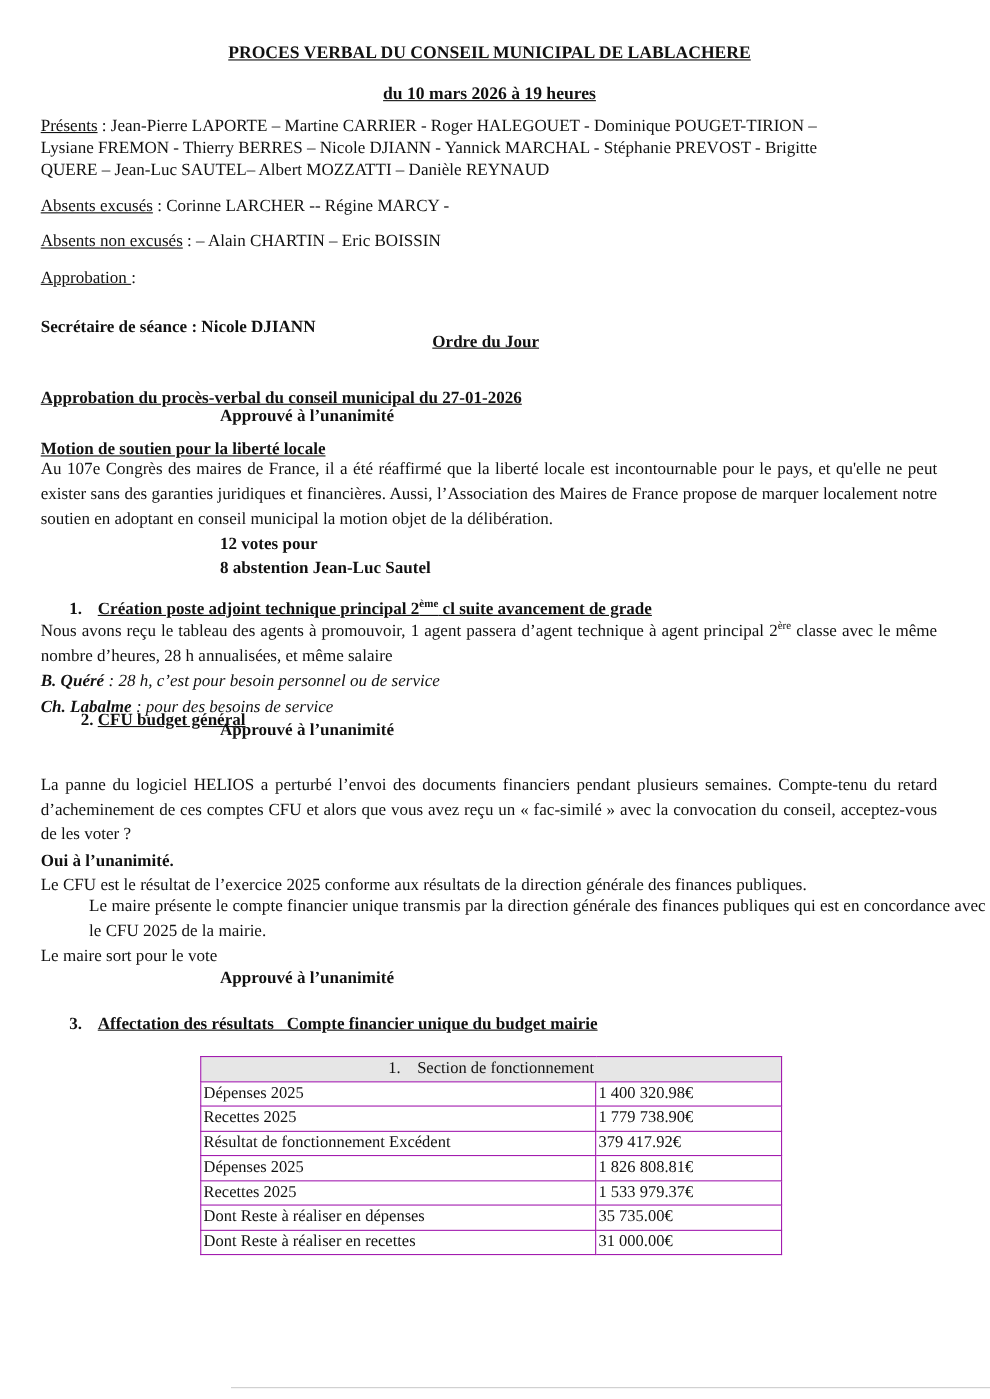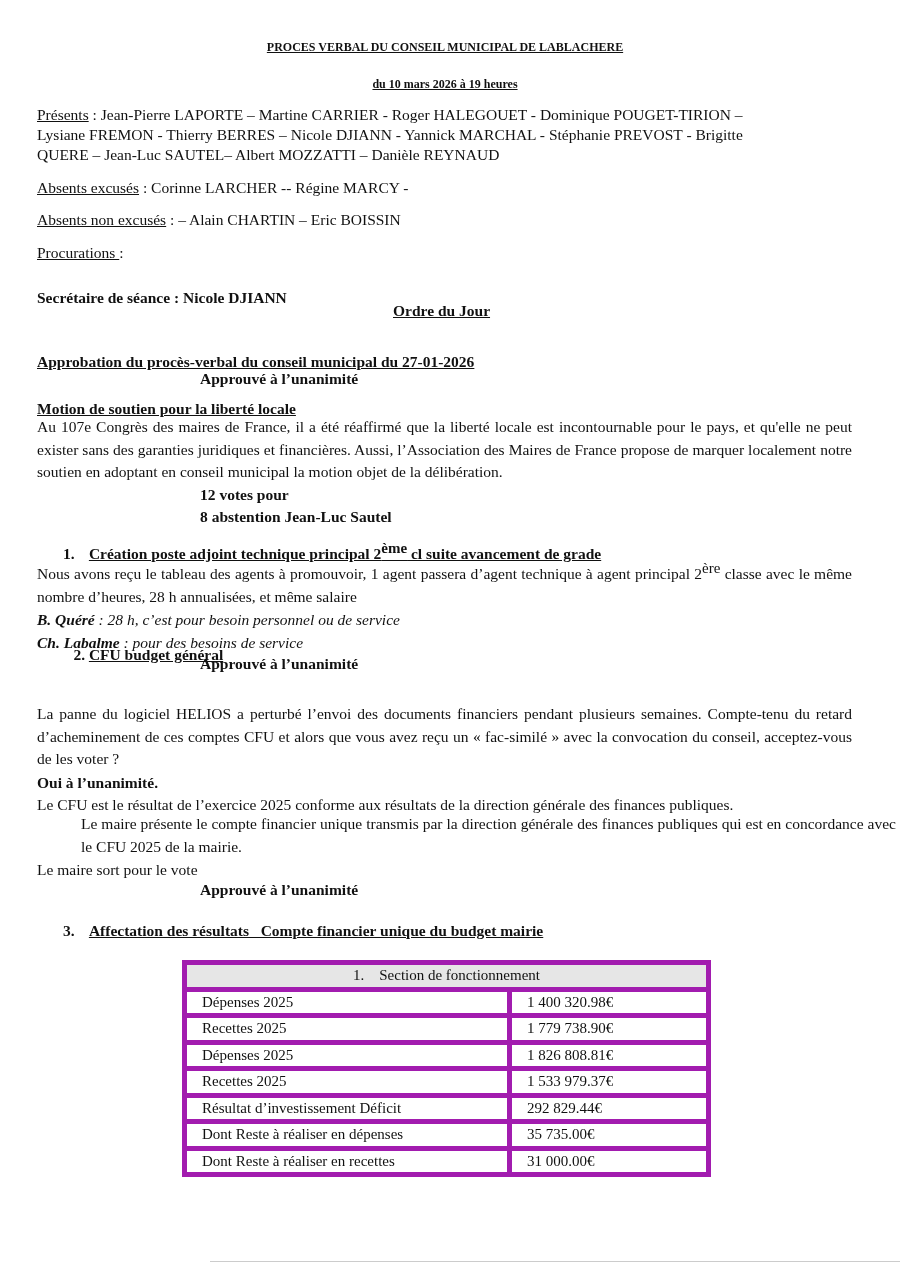--- a/index.html
+++ b/index.html
@@ -4,31 +4,31 @@
 <style>
   html, body { margin: 0; padding: 0; background: #ffffff; }
   body {
     width: 900px; height: 1272px; position: relative; overflow: hidden;
     font-family: "Liberation Serif", serif; color: #111; font-size: 15.5px;
   }
   .abs { position: absolute; white-space: nowrap; }
   .u { text-decoration: underline; }
   .b { font-weight: bold; }
   .i { font-style: italic; }
-  .title { left: 0; width: 890px; text-align: center; font-weight: bold; text-decoration: underline; font-size: 12px; }
+  .title { left: 0; width: 890px; text-align: center; font-weight: bold; text-decoration: underline; font-size: 16px; }
   .para { left: 37px; width: 815px; white-space: normal; line-height: 22.5px; text-align: justify; }
   .line { left: 37px; line-height: 20px; }
   .approve { left: 200px; font-weight: bold; }
   .num { display: inline-block; width: 22px; font-weight: bold; }
-  sup { font-size: 15px; line-height: 0; }
+  sup { font-size: 10px; line-height: 0; }
   table.fin {
     position: absolute; left: 182px; top: 960px; width: 529px;
     border-collapse: collapse; font-size: 15px;
   }
-  table.fin td { border: 5px solid #a21caf; padding: 0 15px; height: 21.5px; line-height: 21px; }
+  table.fin td { border: 1px solid #a21caf; padding: 0 2px; height: 21.5px; line-height: 21px; }
   table.fin td.val { width: 164px; }
   table.fin tr.sec td { background: #e6e6e6; }
   table.fin tr.sec1 td { text-align: center; }
   .footer-line { position: absolute; left: 210px; top: 1261px; width: 690px; height: 1px; background: #ccc; }
 </style>
 </head>
 <body>
 
 <div class="abs title" style="top:40px;">PROCES VERBAL DU CONSEIL MUNICIPAL DE LABLACHERE</div>
 <div class="abs title" style="top:77px;">du   10 mars 2026 à 19 heures</div>
@@ -39,21 +39,21 @@
 <div class="abs line" style="top:125px;">Lysiane FREMON - Thierry BERRES – Nicole DJIANN - Yannick MARCHAL - Stéphanie PREVOST - Brigitte</div>
 <div class="abs line" style="top:145px;">QUERE –  Jean-Luc SAUTEL– Albert MOZZATTI – Danièle REYNAUD</div>
 
 <div class="abs line" style="top:178px;">
   <span class="u">Absents excusés</span><span> :  Corinne LARCHER -- Régine MARCY -</span>
 </div>
 <div class="abs line" style="top:210px;">
   <span class="u">Absents non excusés</span><span> : – Alain CHARTIN – Eric BOISSIN</span>
 </div>
 <div class="abs line" style="top:243px;">
-  <span class="u">Procurations </span><span>:</span>
+  <span class="u">Approbation </span><span>:</span>
 </div>
 <div class="abs line b" style="top:270px;margin-top:18px;">Secrétaire de séance : Nicole DJIANN</div>
 
 <div class="abs b u" style="top:302px; left:393px;">Ordre du Jour</div>
 
 <div class="abs line b u" style="top:352px;">Approbation du procès-verbal du conseil municipal du 27-01-2026</div>
 <div class="abs approve" style="top:370px;">Approuvé à l’unanimité</div>
 
 <div class="abs line b u" style="top:399px;">Motion de soutien pour la liberté locale</div>
 <div class="abs para" style="top:416px;">Au 107e Congrès des maires de France, il a été réaffirmé que la liberté locale est incontournable pour le pays, et qu'elle ne peut exister sans des garanties juridiques et financières. Aussi, l’Association des Maires de France propose de marquer localement notre soutien en adoptant en conseil municipal la motion objet de la délibération.</div>
@@ -92,30 +92,30 @@
     </tr>
     <tr>
         <td>Dépenses 2025</td>
         <td class="val">1 400 320.98€</td>
       </tr>
     <tr>
         <td>Recettes 2025</td>
         <td class="val">1 779 738.90€</td>
       </tr>
     <tr>
+        <td>Résultat de fonctionnement Excédent</td>
+        <td class="val">379 417.92€</td>
+      </tr>
+    <tr>
         <td>Dépenses 2025</td>
         <td class="val">1 826 808.81€</td>
       </tr>
     <tr>
         <td>Recettes 2025</td>
         <td class="val">1 533 979.37€</td>
-      </tr>
-    <tr>
-        <td>Résultat d’investissement Déficit</td>
-        <td class="val">292 829.44€</td>
       </tr>
     <tr>
         <td>Dont Reste à réaliser en dépenses</td>
         <td class="val">35 735.00€</td>
       </tr>
     <tr>
         <td>Dont Reste à réaliser en recettes</td>
         <td class="val">31 000.00€</td>
       </tr>
   </tbody>

